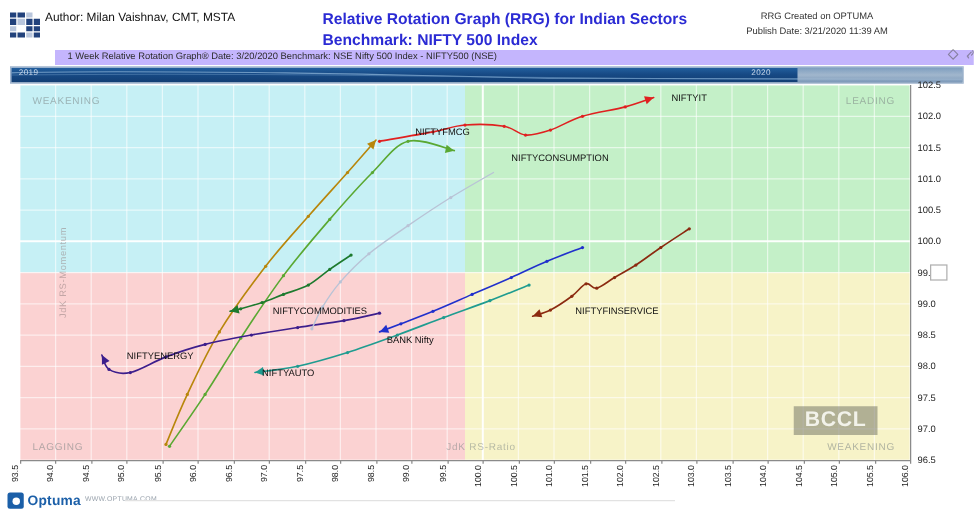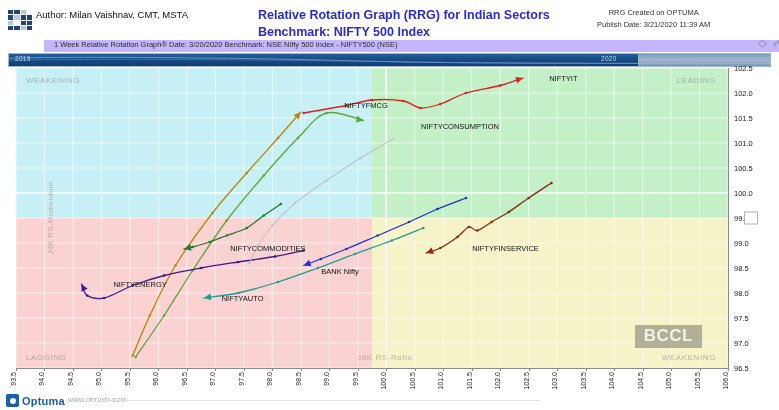--- a/index.html
+++ b/index.html
@@ -54,21 +54,21 @@
   .qlabel.improving{left:10px;top:8px;}
   .qlabel.leading{right:12px;top:8px;}
   .qlabel.lagging{left:10px;bottom:6px;}
   .qlabel.weakening{right:12px;bottom:6px;}
   .qlabel.jdkx{left:2px;bottom:6px;color:rgba(120,130,130,.5);}
   .axis-title-y{position:absolute;left:-2px;top:50%;transform:translateY(-50%) rotate(-90deg);
                 transform-origin:center;font-size:7.5px;letter-spacing:.5px;
                 color:rgba(150,130,130,.55);white-space:nowrap;}
   .grid-svg{position:absolute;left:0;top:0;width:100%;height:100%;}
   .series-svg{position:absolute;left:0;top:0;width:100%;height:100%;}
-  .s-label{position:absolute;font-size:7.5px;color:#111;white-space:nowrap;margin-left:12px;}
+  .s-label{position:absolute;font-size:7.5px;color:#111;white-space:nowrap;}
   .watermark{position:absolute;right:26px;bottom:20px;font-size:17px;font-weight:bold;
              color:#f2f2ea;background:rgba(120,120,105,.55);padding:1px 9px 2px 9px;letter-spacing:.5px;}
 
   
   .yaxis{position:absolute;left:720px;top:0;width:43px;height:300px;}
   .ytick{position:absolute;left:6px;font-size:7.5px;color:#222;transform:translateY(-50%);}
   .yaxis-line{position:absolute;left:0;top:0;width:1px;height:300px;background:#8a8a8a;}
   .y-marker{position:absolute;left:16px;width:12px;height:11px;border:1px solid #b0b0b0;
             background:#fff;transform:translateY(-50%);}
   .xaxis{position:absolute;left:8px;top:300px;width:712px;height:22px;}

